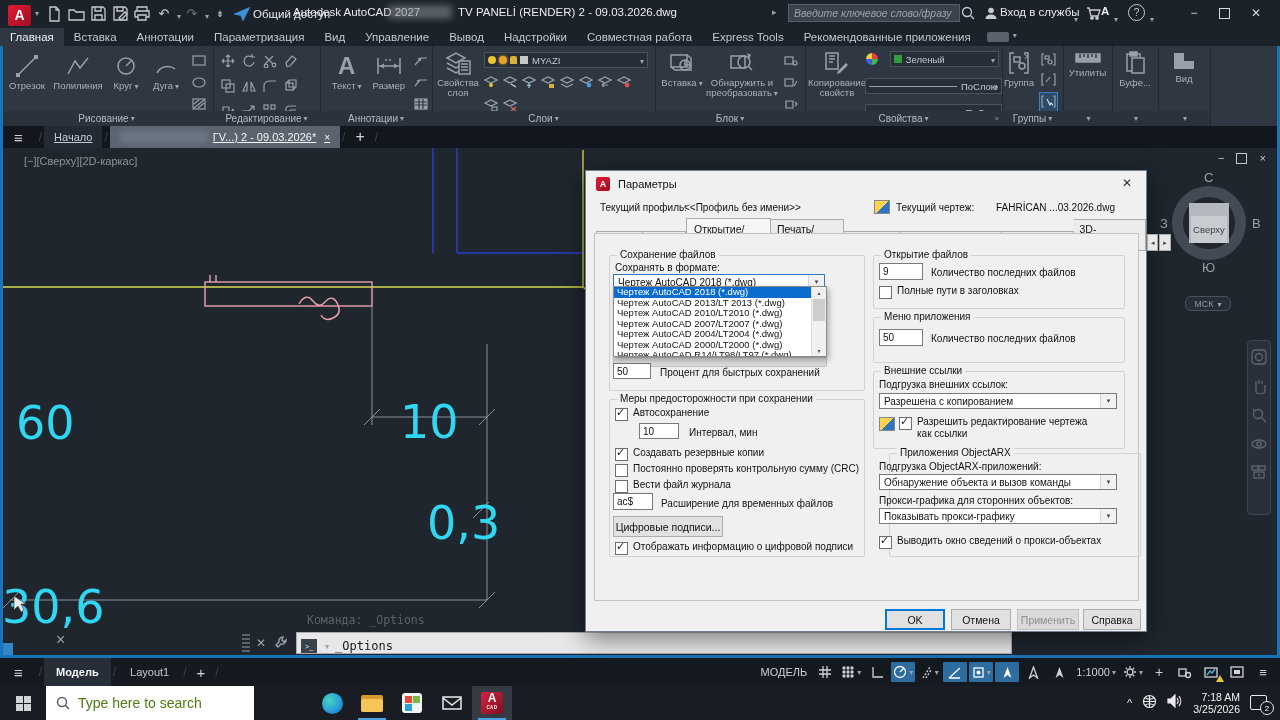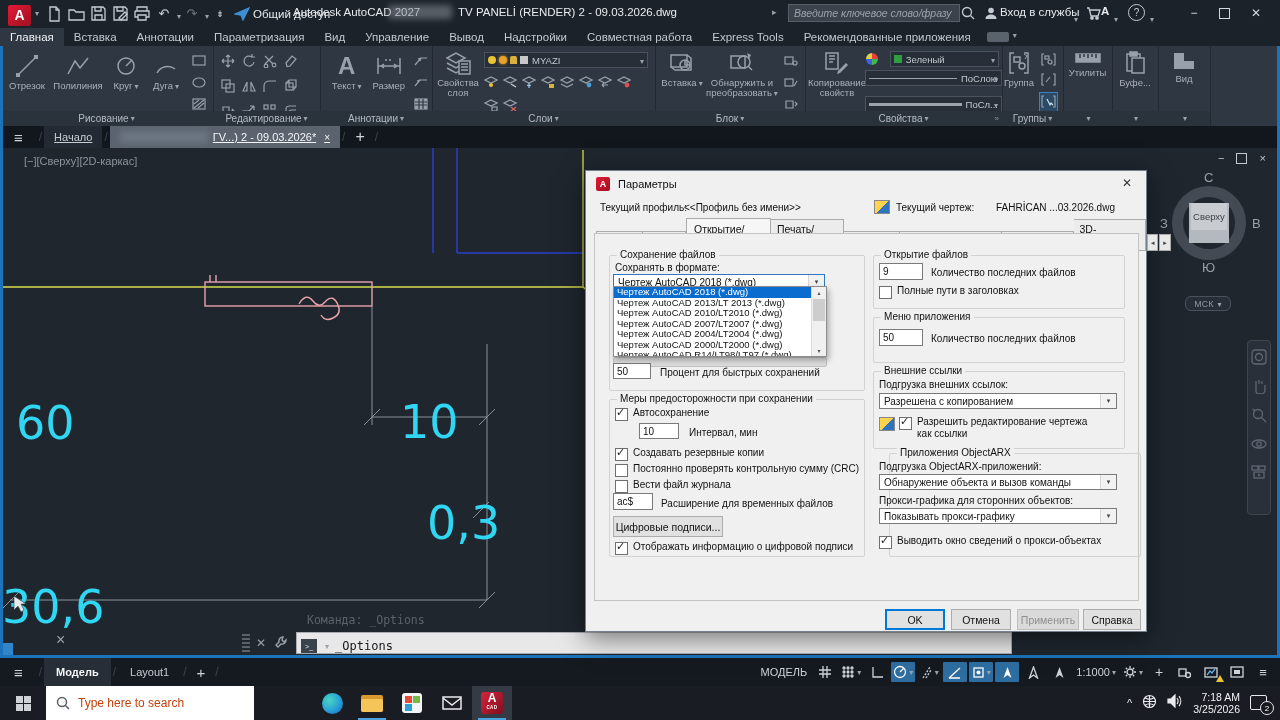--- a/index.html
+++ b/index.html
@@ -74,21 +74,21 @@
   .sico.on{background:#2e6da0;color:#fff;}
   .sico svg{stroke:#ced3d9;fill:none;stroke-width:1.3;}
   .sico.on svg{stroke:#fff;}
 
   
   #taskbar{left:0;top:686px;width:1280px;height:34px;background:#191c22;color:#e8eaee;}
   #startbtn{width:46px;height:34px;display:flex;align-items:center;justify-content:center;}
   .wingrid{display:grid;grid-template-columns:7px 7px;grid-template-rows:7px 7px;gap:1px;}
   .wingrid i{background:#cfd3d8;}
   #tsearch{width:208px;height:34px;background:#fff;display:flex;align-items:center;gap:8px;padding:0 10px;box-sizing:border-box;}
-  #tsearch span{color:#c2410c;font-size:12px;}
+  #tsearch span{color:#4d7c0f;font-size:14px;}
   .tbico{width:40px;height:34px;display:flex;align-items:center;justify-content:center;position:relative;}
   .tbico .openline{position:absolute;bottom:0;left:6px;right:6px;height:2px;background:#4aa3e0;}
   .acadico{width:22px;height:22px;background:linear-gradient(135deg,#d8233f,#7d0f1e);border-radius:3px;
     color:#fff;font-weight:bold;font-size:12px;display:flex;align-items:center;justify-content:center;flex-direction:column;line-height:10px;}
   .acadico small{font-size:4.5px;letter-spacing:.5px;}
   #tray{position:absolute;right:0;top:0;height:34px;display:flex;align-items:center;gap:10px;padding-right:10px;}
   #clock{font-size:10.5px;text-align:right;line-height:12px;color:#f0f2f5;}
   #notif{position:relative;width:20px;height:16px;}
   #notif .pane{width:15px;height:13px;border:1.3px solid #e8eaee;border-radius:2px;}
   #notif .badge{position:absolute;right:-4px;bottom:-4px;width:12px;height:12px;border-radius:50%;
@@ -505,21 +505,21 @@
                 <path d="M13 7A6 6 0 0 1 7 13L7 7z" fill="#40b848"></path>
                 <path d="M7 13A6 6 0 0 1 1 7L7 7z" fill="#4060e8"></path>
                 <path d="M1 7A6 6 0 0 1 7 1L7 7z" fill="#e8d040"></path>
               </svg>
             <div class="rcombo" style="width:112px;position:relative">
               <span style="width:8px;height:8px;background:#2e9e40;margin-right:4px"></span>
               <span>Зеленый</span>
               <span class="car" style="position:absolute;right:3px"></span>
             </div>
           </div>
-          <div class="rcombo" style="width:129px;position:relative;margin-top:3px">
+          <div class="rcombo" style="width:129px;position:relative;margin-top:11px">
             <span style="flex:1;border-top:1.5px solid #9aa2ab;margin-right:4px"></span>
             <span>ПоСлою</span>
             <span class="car" style="position:absolute;right:3px"></span>
           </div>
           <div class="rcombo" style="width:129px;position:relative;margin-top:10px">
             <span style="flex:1;border-top:3px solid #9aa2ab;margin-right:4px"></span>
             <span>ПоСл...</span>
             <span class="car" style="position:absolute;right:3px"></span>
           </div>
         </div>
@@ -657,21 +657,21 @@
       <span>−</span>
       <span class="maxbox" style="border-color:#c3c8cd"></span>
       <span>×</span>
     </div>
 
     <div class="abs" style="left:1172px;top:38px;width:74px;height:74px;border:11px solid rgba(96,104,114,.55);border-radius:50%;box-sizing:border-box"></div>
     <span class="vc-letter" style="left:1204px;top:22px">С</span>
     <span class="vc-letter" style="left:1160px;top:68px">З</span>
     <span class="vc-letter" style="left:1252px;top:68px">В</span>
     <span class="vc-letter" style="left:1202px;top:112px">Ю</span>
-    <div class="abs" style="left:1189px;top:55px;width:40px;height:40px;background:#b4b9bf;display:flex;align-items:flex-start;justify-content:center">
+    <div class="abs" style="left:1189px;top:55px;width:40px;height:40px;background:#b4b9bf;display:flex;align-items:flex-end;justify-content:center">
       <span style="font-size:9.5px;color:#3a3f45;background:#c8ccd1;padding:8px 2px">Сверху</span>
     </div>
     <div id="ucsbtn" class="abs">
       <span>МСК</span>
         <span class="car"></span>
     </div>
 
     <div id="navbar" class="abs">
       <span><svg width="16" height="16">
             <rect x="1" y="1" width="14" height="14" rx="3"></rect>

